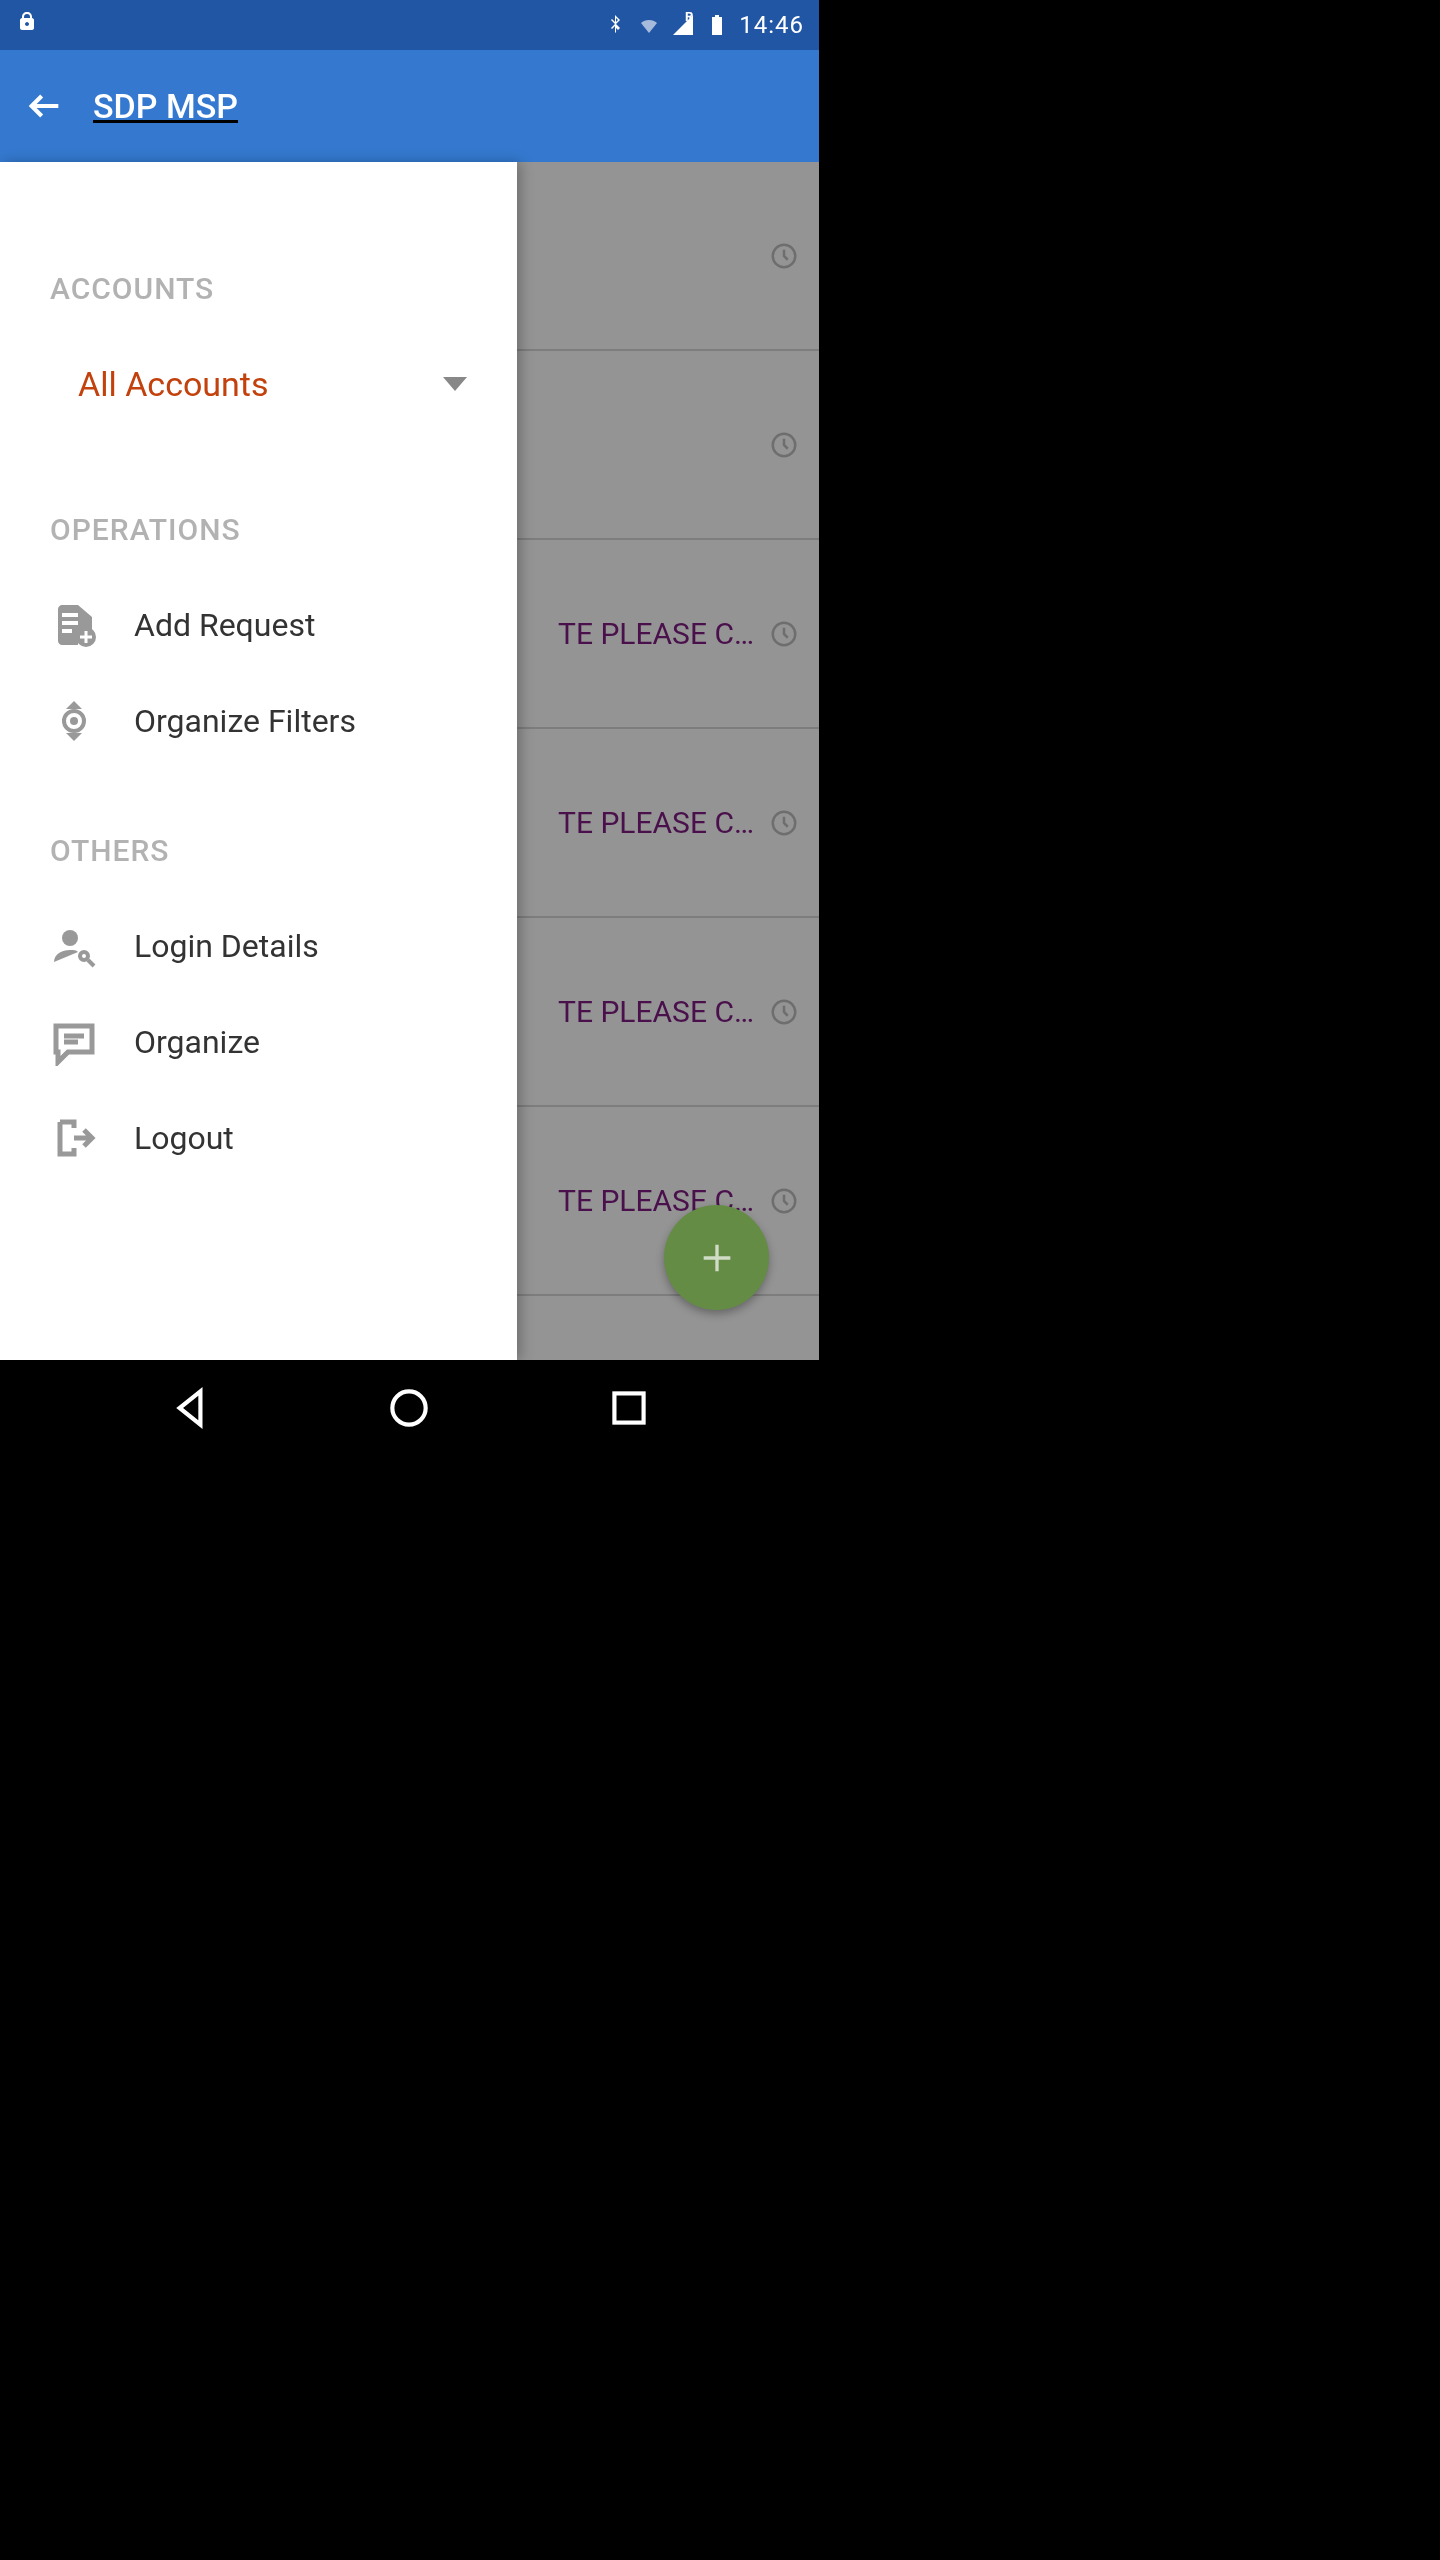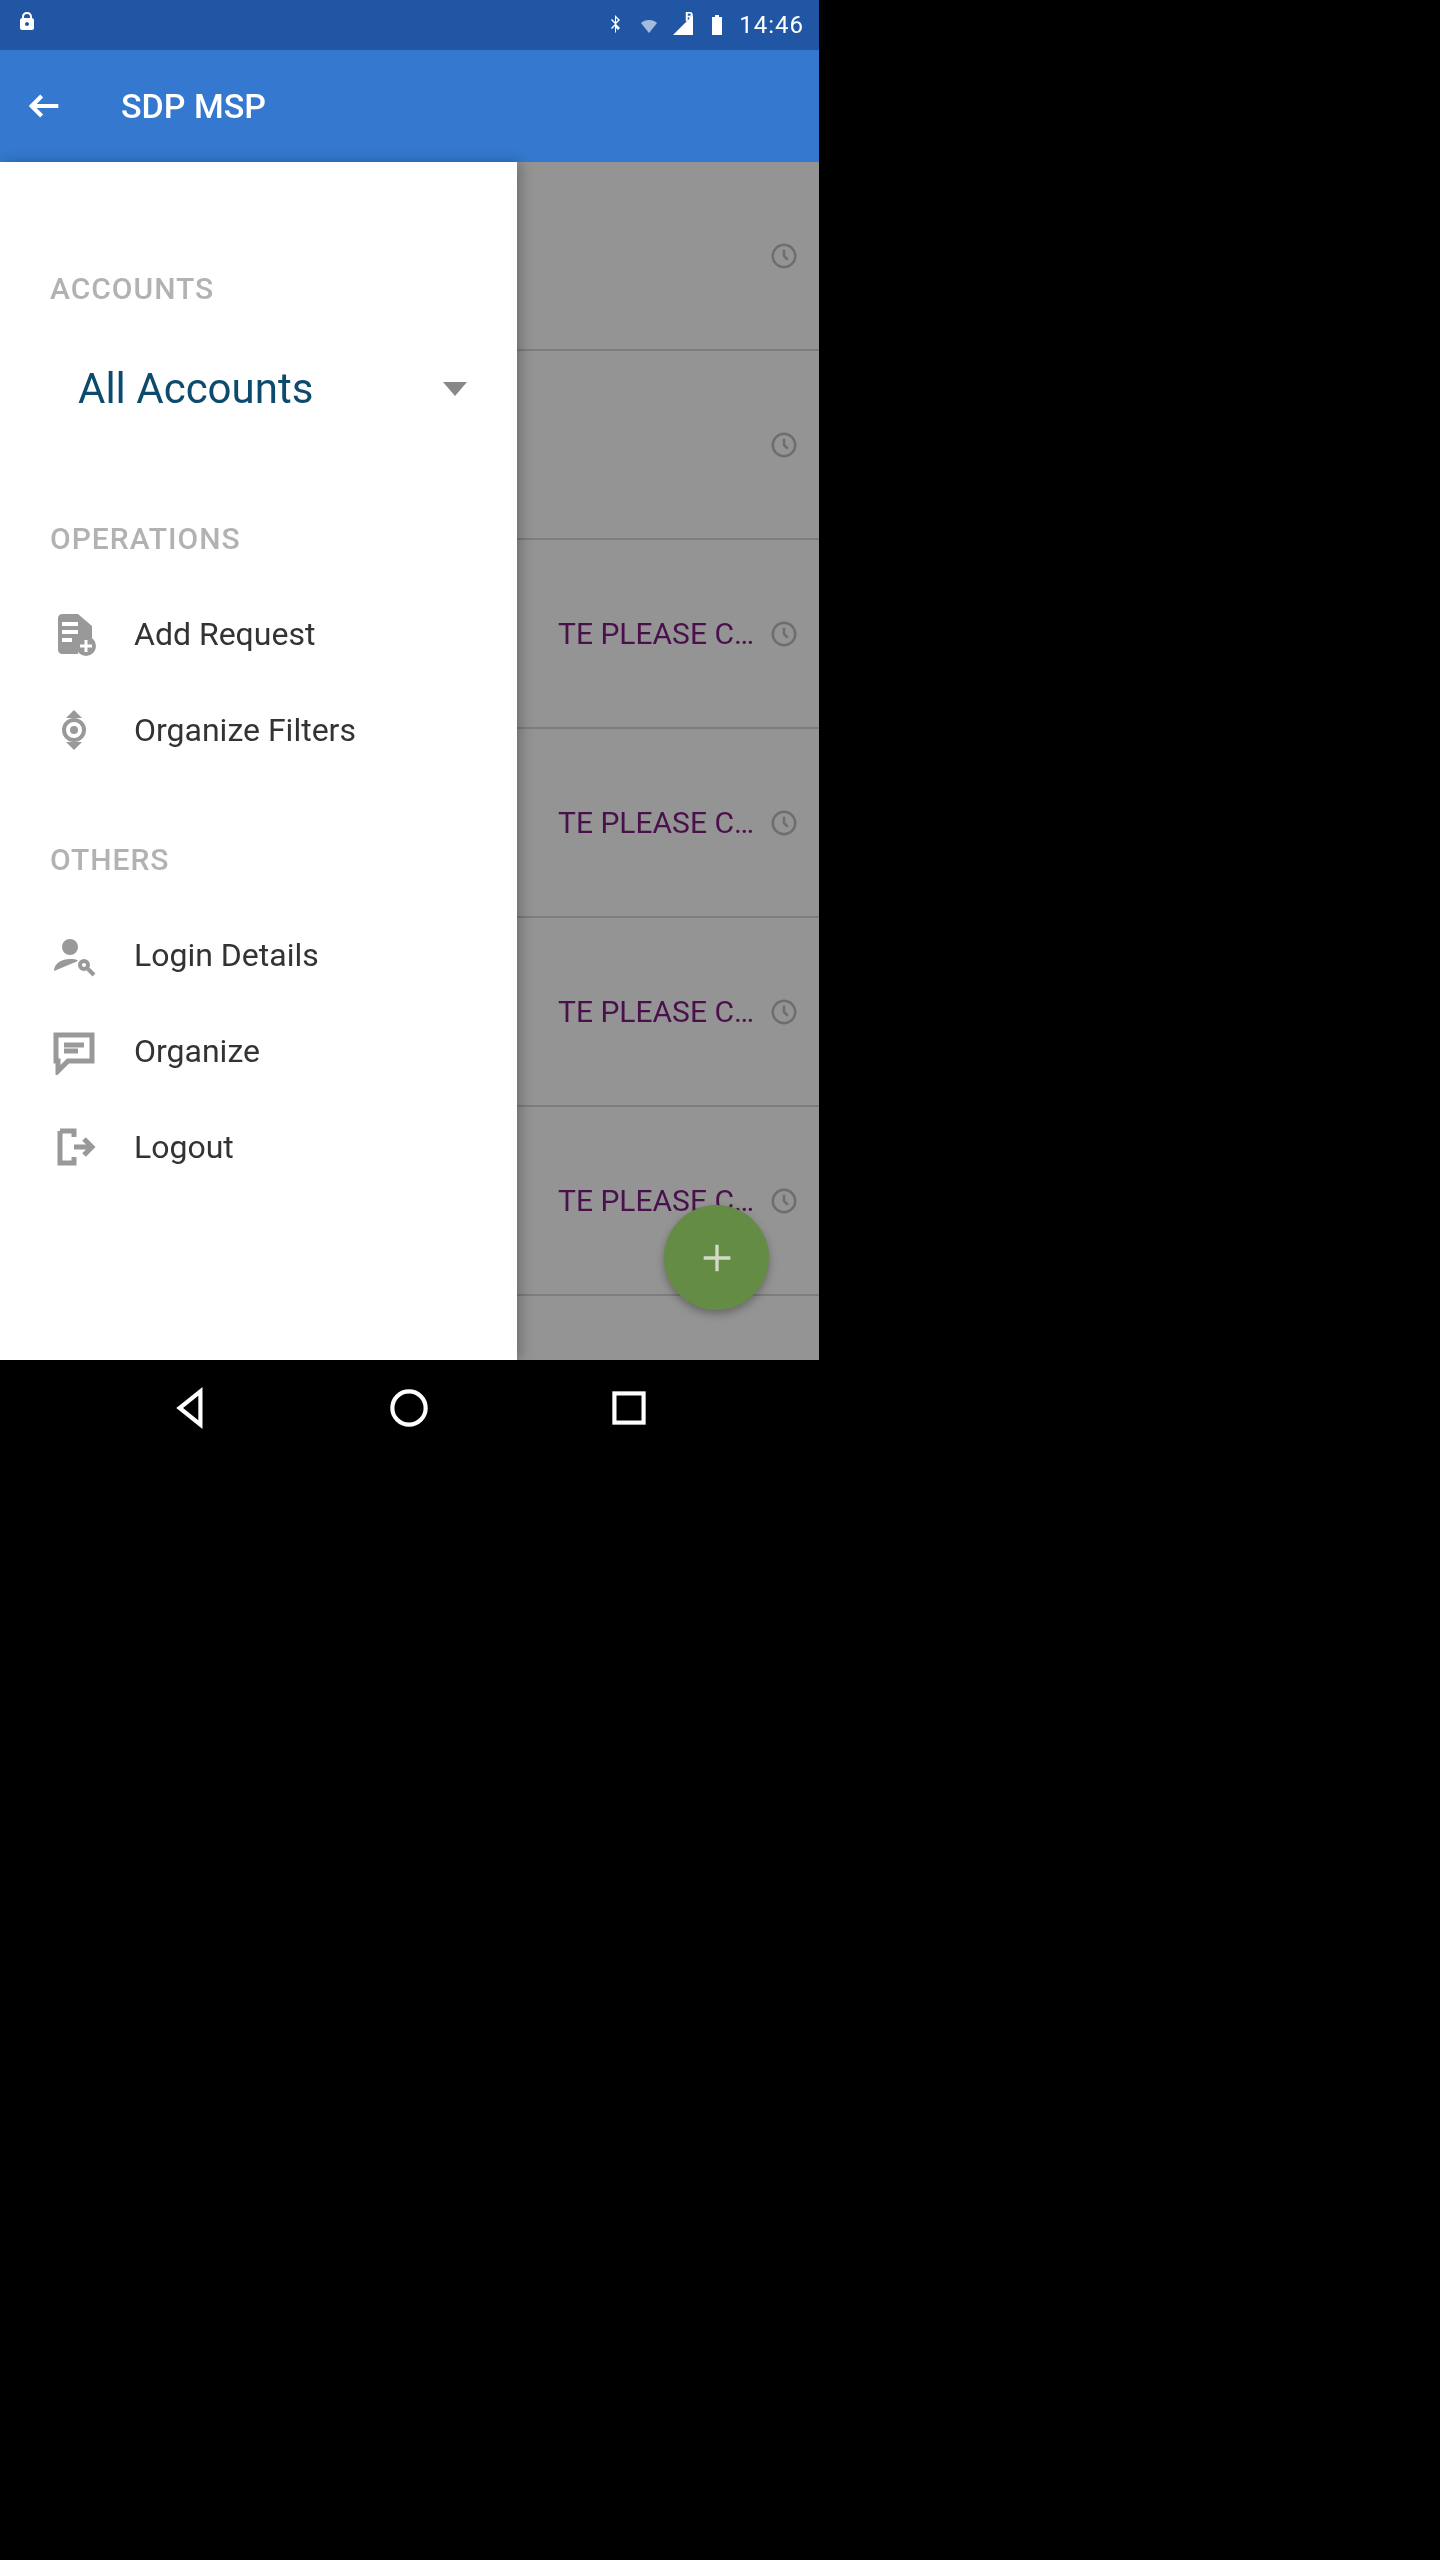--- a/index.html
+++ b/index.html
@@ -48,21 +48,22 @@
       display: flex;
       align-items: center;
       justify-content: center;
     }
     .app-header {
       height: 112px;
       background: #3479cf;
       display: flex;
       align-items: center;
       padding: 16px 25px;
-      gap: 56px;
+      gap: 28px;
+      text-decoration: underline;
     }
     .back-arrow {
       width: 40px;
       height: 40px;
       color: #fff;
     }
     .app-title {
       color: #fff;
       font-size: 34px;
       font-weight: 500;
@@ -132,22 +133,22 @@
       margin-top: 44px;
     }
     .account-selector {
       display: flex;
       align-items: center;
       padding: 28px 50px 28px 78px;
       margin-bottom: 80px;
     }
     .account-text {
       flex: 1;
-      font-size: 42px;
-      color: #0c4a6e;
+      font-size: 34px;
+      color: #c2410c;
       font-weight: 400;
     }
     .dropdown-caret {
       width: 0;
       height: 0;
       border-left: 12px solid transparent;
       border-right: 12px solid transparent;
       border-top: 14px solid #888;
     }
     .drawer-item {

